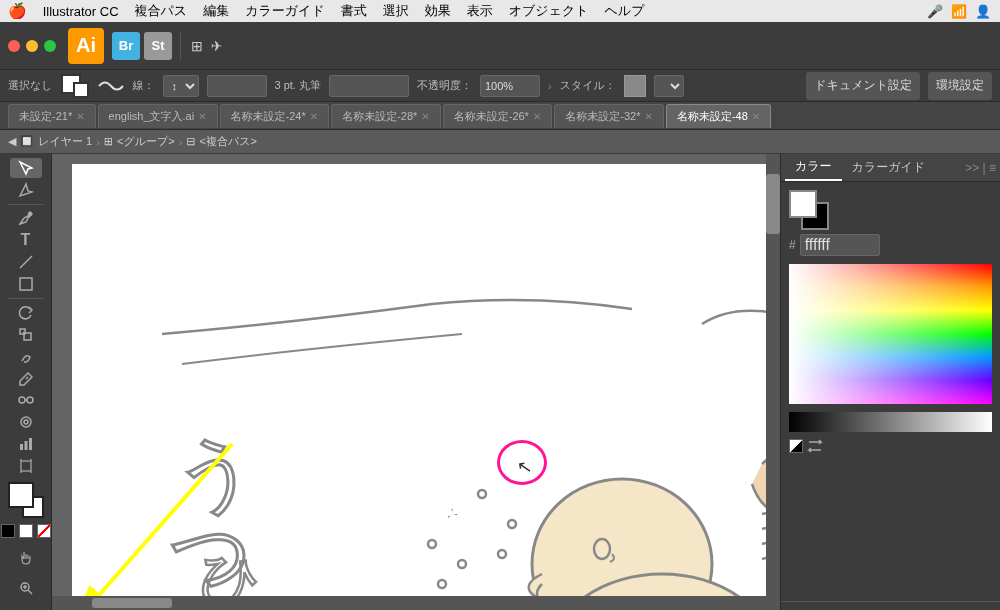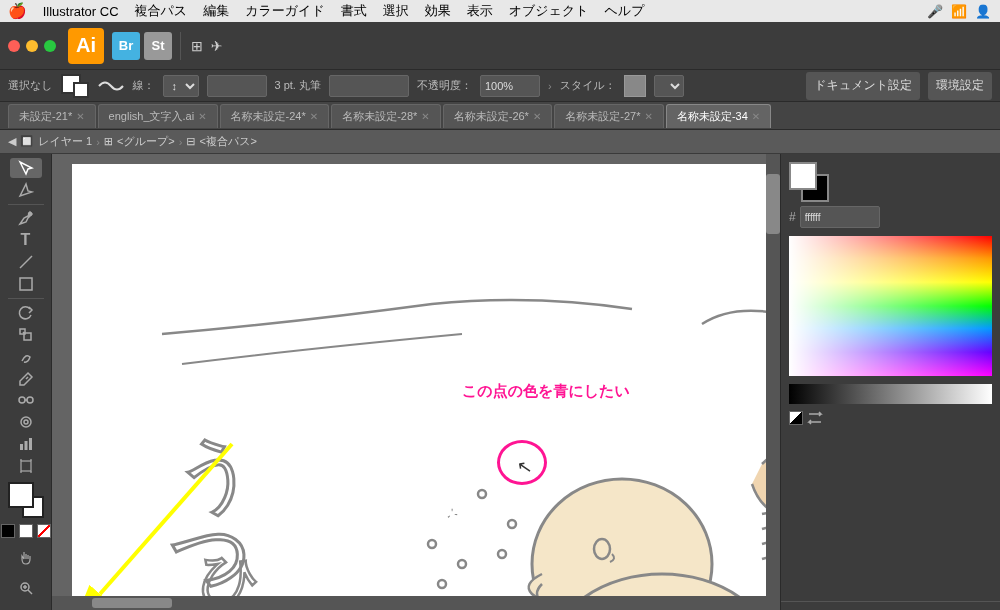--- a/index.html
+++ b/index.html
@@ -182,21 +182,21 @@
     .panel-tab {
       padding: 4px 10px; font-size: 12px; color: #ccc; cursor: pointer;
     }
     .panel-tab.active { color: #fff; border-bottom: 2px solid #fff; }
     .panel-expand { margin-left: auto; color: #888; cursor: pointer; font-size: 12px; }
 
     #color-panel { padding: 8px; }
     .color-row { display: flex; align-items: center; gap: 4px; margin-bottom: 8px; }
     .hex-input {
       background: #555; border: 1px solid #666; color: #ddd;
-      height: 22px; width: 80px; font-size: 10px; padding: 0 4px; border-radius: 2px;
+      height: 22px; width: 80px; font-size: 16px; padding: 0 4px; border-radius: 2px;
     }
     .hash-label { color: #aaa; font-size: 12px; }
 
     .color-spectrum {
       width: 100%; height: 140px; position: relative;
       background: linear-gradient(to bottom,
         #ff0000 0%, #ff9900 16%, #ffff00 33%, #00ff00 50%, #0099ff 66%, #6600ff 83%, #ff00ff 100%
       );
       margin-bottom: 8px; cursor: crosshair;
     }
@@ -311,25 +311,25 @@
   </div>
   <div class="tab">
     <span>名称未設定-28*</span>
     <span class="tab-close">✕</span>
   </div>
   <div class="tab">
     <span>名称未設定-26*</span>
     <span class="tab-close">✕</span>
   </div>
   <div class="tab">
-    <span>名称未設定-27*</span>
+    <span>名称未設定-32*</span>
     <span class="tab-close">✕</span>
   </div>
   <div class="tab active">
-    <span>名称未設定-34</span>
+    <span>名称未設定-48</span>
     <span class="tab-close">✕</span>
   </div>
 </div>
 
 <div id="breadcrumb">
   <span style="color:#ccc;">◀</span>
   <span>🔲</span>
   <span>レイヤー 1</span>
   <span class="breadcrumb-sep">›</span>
   <span>⊞</span>
@@ -521,38 +521,42 @@
       <svg style="position:absolute;top:0;left:0;width:100%;height:100%;pointer-events:none;">
         <defs>
           <marker id="arrowhead-yellow" markerWidth="10" markerHeight="7" refX="0" refY="3.5" orient="auto">
             <polygon points="0 0, 10 3.5, 0 7" fill="#ffff00"></polygon>
           </marker>
         </defs>
 
         <line x1="160" y1="280" x2="28" y2="430" stroke="#ffff00" stroke-width="4" marker-end="url(#arrowhead-yellow)"></line>
       </svg>
 
-      <div class="annotation-text-pink" style="left:390px;top:218px;">この点の色を青にしたい</div>
 
       <div class="annotation-circle-pink" style="left:425px;top:276px;width:50px;height:45px;"></div>
 
       <div style="position:absolute;left:445px;top:292px;font-size:18px;color:#333;pointer-events:none;transform:rotate(-10deg);">↖</div>
     </div>
 
     <div style="position:absolute;right:0;top:0;bottom:0;width:14px;background:#555;">
       <div style="background:#888;height:60px;margin-top:20px;border-radius:3px;"></div>
     </div>
 
     <div style="position:absolute;bottom:0;left:0;right:14px;height:14px;background:#555;">
       <div style="background:#888;width:80px;margin-left:40px;height:10px;margin-top:2px;border-radius:3px;"></div>
     </div>
   </div>
 
   <div id="right-panel">
 
+    <div id="panel-tabs">
+      <span class="panel-tab active">カラー</span>
+      <span class="panel-tab">カラーガイド</span>
+      <span class="panel-expand">&gt;&gt; | ≡</span>
+    </div>
 
     <div id="color-panel">
 
       <div class="bold-swatch-pair">
         <div style="position:relative;width:40px;height:40px;">
           <div class="large-swatch white" style="position:absolute;top:0;left:0;z-index:2;"></div>
           <div class="large-swatch black" style="position:absolute;top:12px;left:12px;z-index:1;"></div>
         </div>
         <div style="display:flex;flex-direction:column;gap:2px;margin-left:8px;">
         </div>

